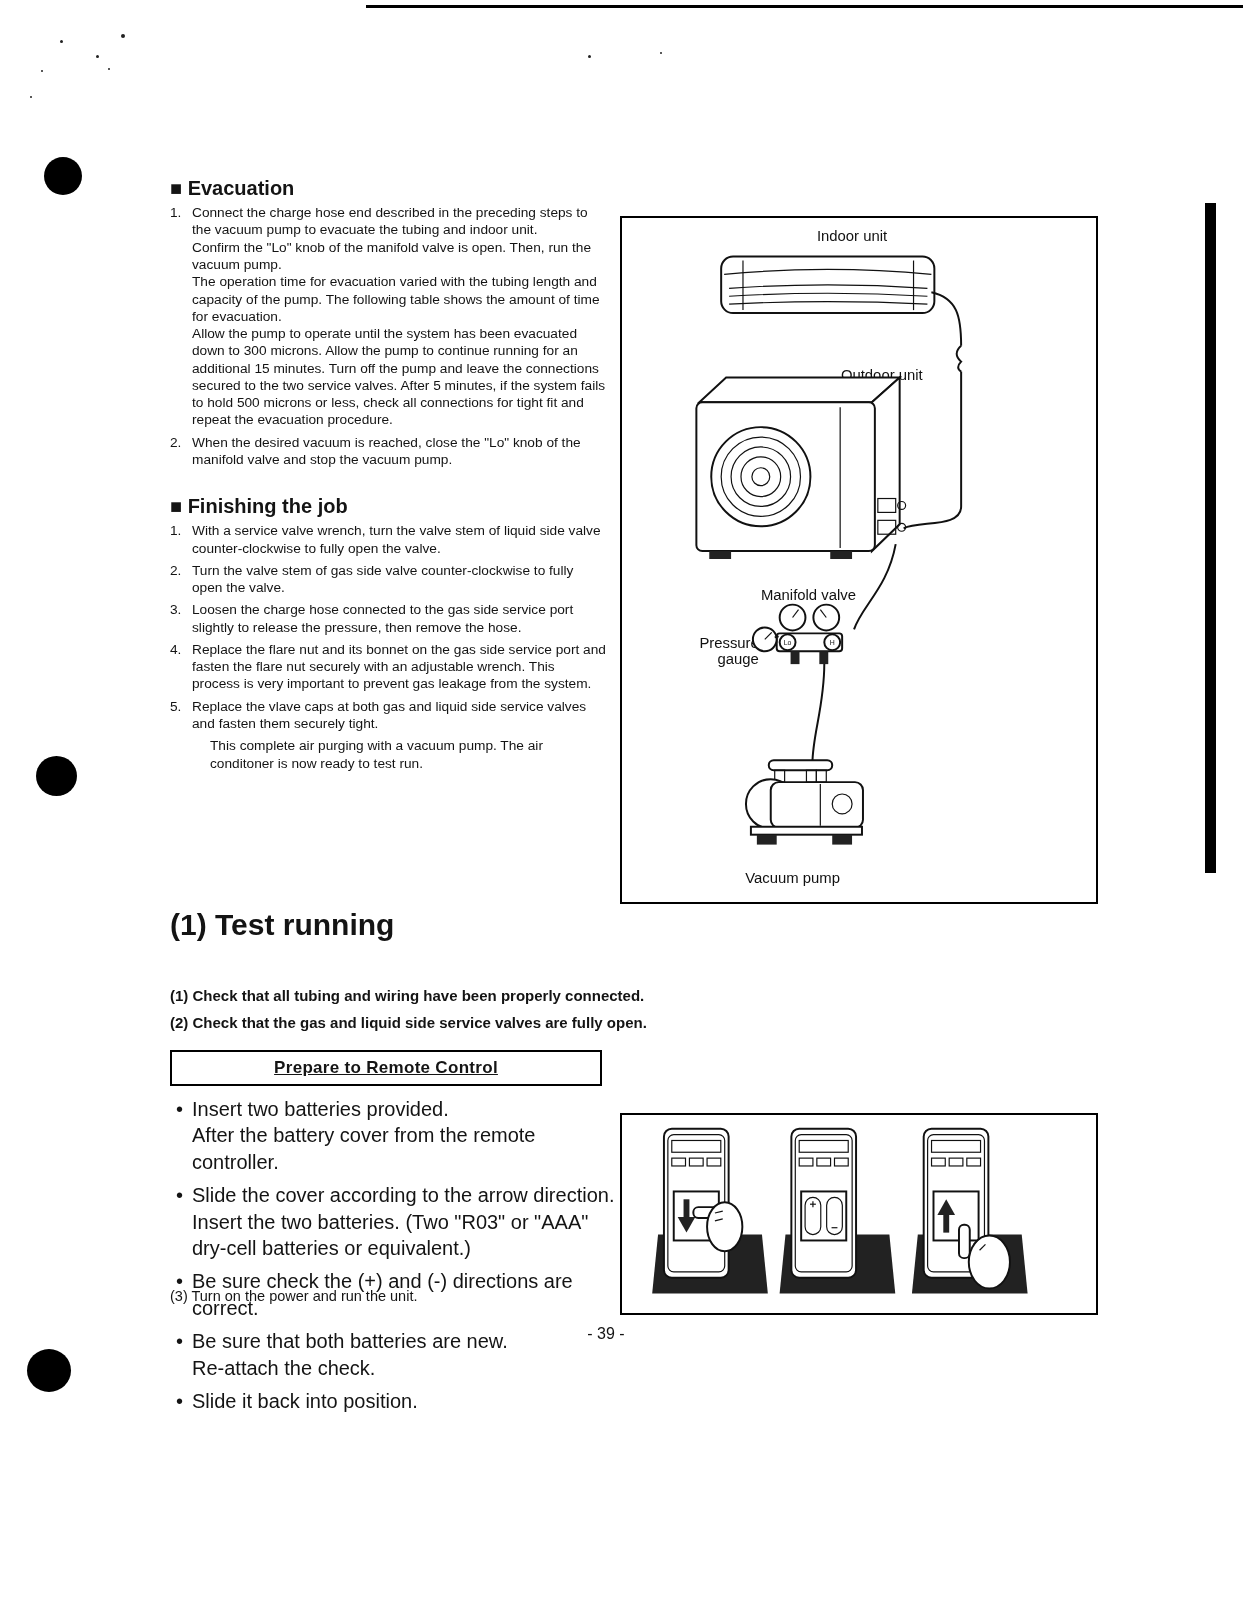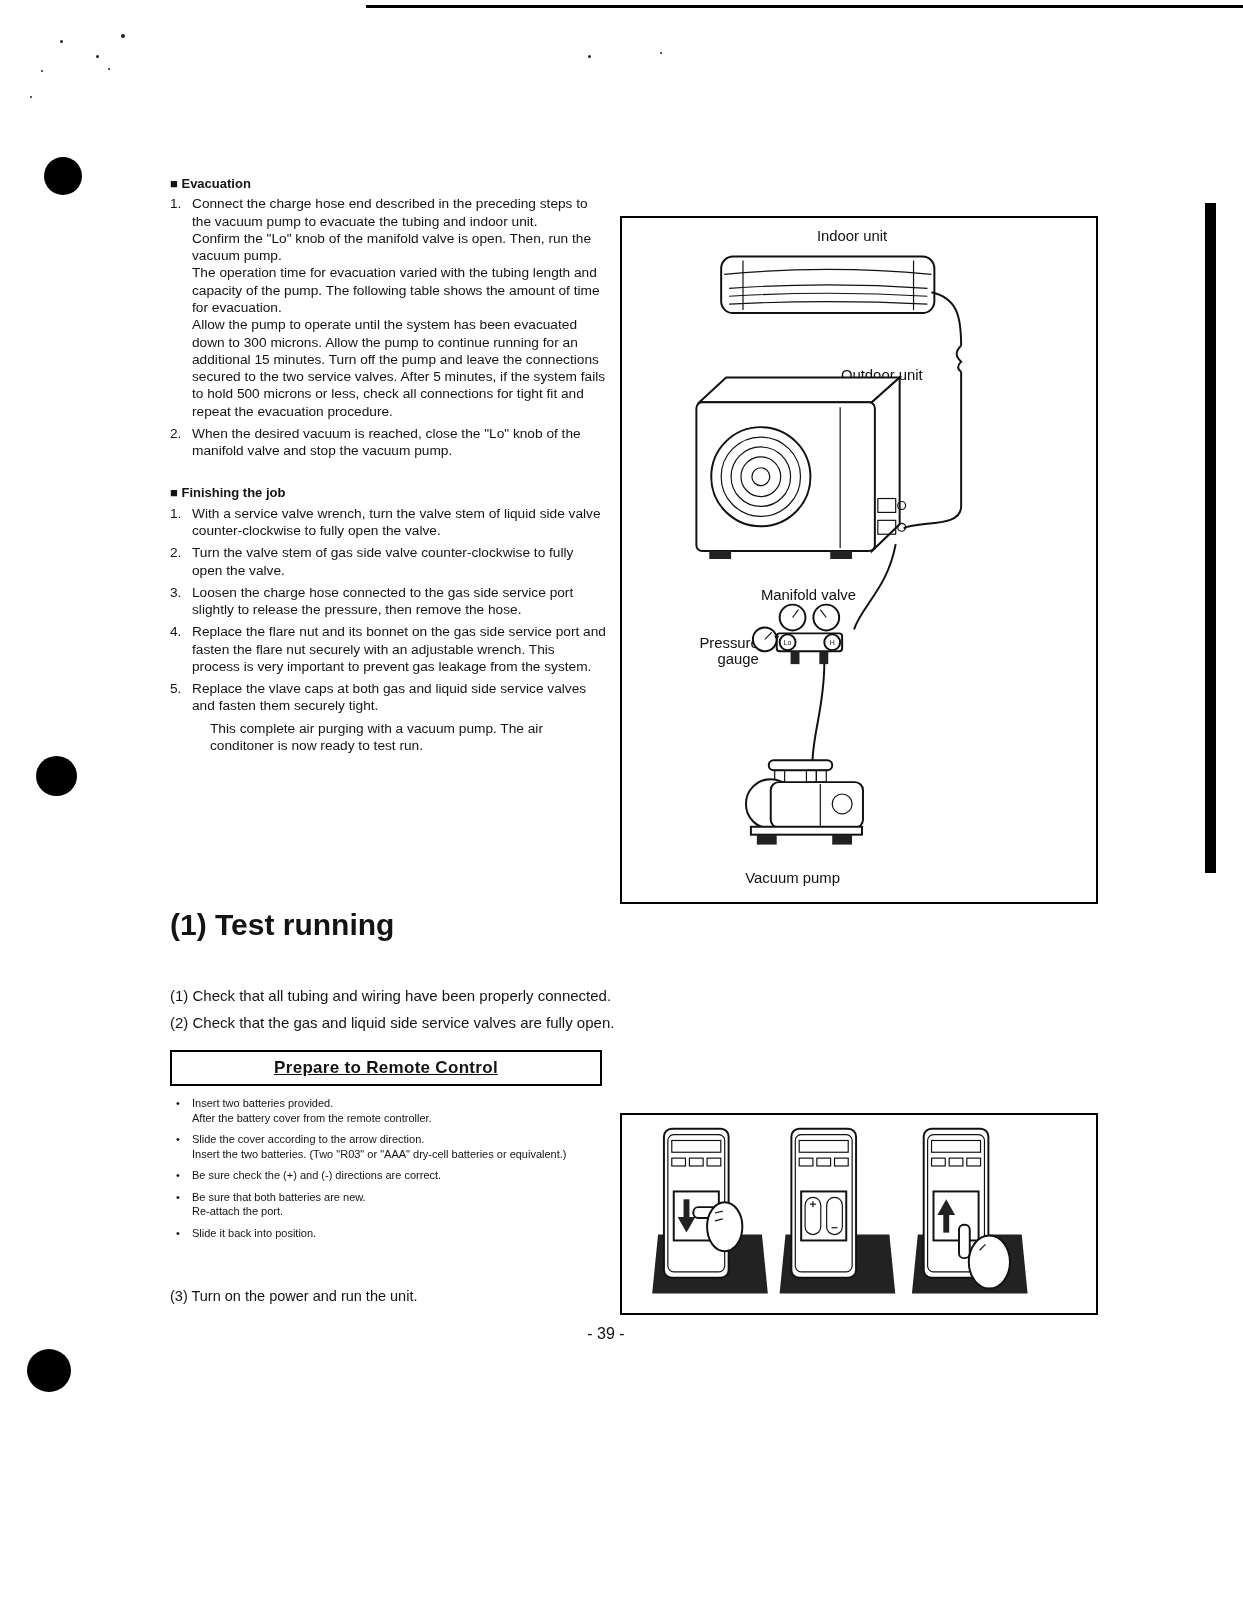--- a/index.html
+++ b/index.html
@@ -12,50 +12,50 @@
   .top-edge-line{position:absolute;top:5px;left:366px;width:877px;height:3px;background:#000;}
   .scan-bar{position:absolute;left:1205px;top:203px;width:11px;height:670px;background:#000;}
   .punch-hole{position:absolute;background:#000;border-radius:50%;}
   .hole-1{left:44px;top:157px;width:38px;height:38px;}
   .hole-2{left:36px;top:756px;width:41px;height:40px;}
   .hole-3{left:27px;top:1349px;width:44px;height:43px;}
   .speck{position:absolute;background:#222;border-radius:50%;}
 
   
   .col-left{position:absolute;left:170px;top:176px;width:436px;font-size:13.7px;line-height:1.26;}
-  .sec-heading{font-weight:bold;font-size:13px;margin:0 0 3px 0;}
+  .sec-heading{font-weight:bold;font-size:20px;margin:0 0 3px 0;}
   .sec-gap{margin-top:26px;}
   .num-item{display:flex;margin:0 0 5px 0;}
   .num-item .num{flex:none;width:22px;}
   .num-item .txt{flex:1;}
   .num-item .txt p{margin:0;}
   .closing{margin-top:4px;margin-left:40px;}
 
   
   .diagram-box{position:absolute;left:620px;top:192px;width:478px;height:688px;border:2px solid #000;box-sizing:border-box;background:#fff;margin-top:24px;}
   .diagram-box svg{width:100%;height:100%;display:block;}
   svg .dlabel{font-family:"Liberation Sans","DejaVu Sans",sans-serif;font-size:15px;fill:#111;stroke:none;}
   svg .tiny{font-family:"Liberation Sans","DejaVu Sans",sans-serif;font-size:7px;fill:#111;stroke:none;}
   svg .s2{fill:none;stroke:#111;stroke-width:2;}
   svg .s1{fill:none;stroke:#111;stroke-width:1.2;}
   svg .dark{fill:#222;stroke:none;}
   svg .white{fill:#fff;stroke:#111;stroke-width:2;}
 
   
   .test-heading{position:absolute;left:170px;top:908px;font-size:30px;font-weight:bold;}
-  .checks{position:absolute;left:170px;top:982px;width:720px;font-size:15px;line-height:1.8;}
+  .checks{position:absolute;left:170px;top:982px;width:720px;font-size:15px;line-height:1.8;font-weight:bold;}
   .checks div{margin:0;}
 
   .prepare-box{
     position:absolute;left:170px;top:1050px;width:432px;height:36px;border:2px solid #000;
     box-sizing:border-box;display:flex;align-items:center;justify-content:center;
   }
   .prepare-title{font-weight:bold;font-size:17px;text-decoration:underline;letter-spacing:.3px;}
 
-  .bullets{position:absolute;left:176px;top:1096px;width:446px;font-size:11px;line-height:1.32;}
+  .bullets{position:absolute;left:176px;top:1096px;width:446px;font-size:20px;line-height:1.32;}
   .bullet-item{display:flex;margin-bottom:7px;}
   .bullet-item .mark{flex:none;width:16px;}
   .bullet-item .mark::before{content:"•";}
   .bullet-item .lines div{margin:0;}
 
   .remote-box{position:absolute;left:620px;top:1113px;width:478px;height:202px;border:2px solid #000;box-sizing:border-box;background:#fff;}
   .remote-box svg{width:100%;height:100%;display:block;}
 
   .final-step{position:absolute;left:170px;top:1288px;font-size:14.5px;}
   .page-number{position:absolute;left:170px;top:1325px;width:872px;text-align:center;font-size:16px;}
@@ -252,21 +252,21 @@
     <div class="bullet-item">
       <span class="mark"></span>
       <span class="lines">
         <div>Be sure check the (+) and (-) directions are correct.</div>
       </span>
     </div>
     <div class="bullet-item">
       <span class="mark"></span>
       <span class="lines">
         <div>Be sure that both batteries are new.</div>
-        <div>Re-attach the port.</div>
+        <div>Re-attach the check.</div>
       </span>
     </div>
     <div class="bullet-item">
       <span class="mark"></span>
       <span class="lines">
         <div>Slide it back into position.</div>
       </span>
     </div>
   </div>
 

